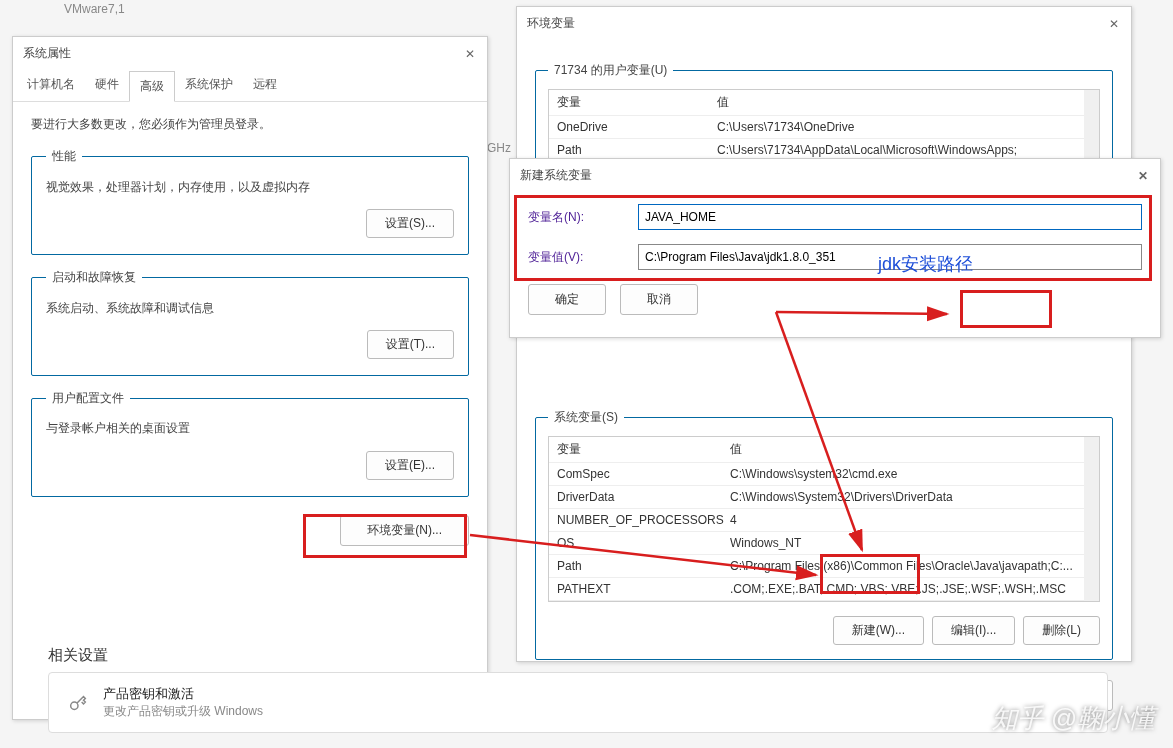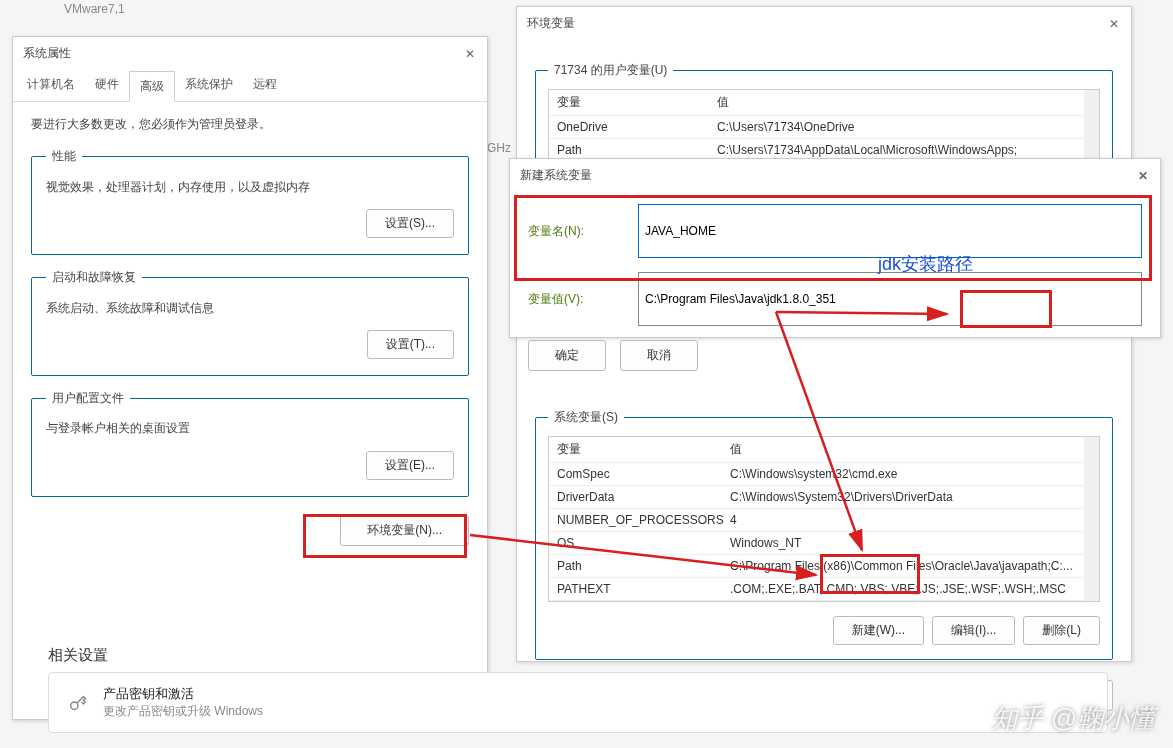--- a/index.html
+++ b/index.html
@@ -52,22 +52,22 @@
 .dialog-foot { display: flex; justify-content: flex-end; gap: 12px; padding: 10px 16px; }
 .table-wrap { border: 1px solid #ccc; background: #fff; height: 125px; overflow: hidden; }
 .table-wrap2 { border: 1px solid #ccc; background: #fff; height: 166px; overflow: hidden; }
 .th-row { display: flex; background: #fff; border-bottom: 1px solid #eee; font-size: 12px; padding: 4px 8px; }
 .th-row.header { background: #fff; font-weight: normal; color: #333; }
 .th-col1 { width: 160px; }
 .th-col2 { flex: 1; }
 .scrollhint { width: 15px; background: #f0f0f0; }
 .flex-t { display: flex; }
 .input-row { display: flex; align-items: center; margin-bottom: 14px; }
-.input-row label { width: 110px; color: #4d7c0f; }
-.input-row input { flex: 1; border: 1px solid #888; padding: 19px 6px; font-size: 12px; }
+.input-row label { width: 110px; color: #4c1d95; }
+.input-row input { flex: 1; border: 1px solid #888; padding: 5px 6px; font-size: 12px; }
 .red-box { position: absolute; border: 3px solid #d81e1e; pointer-events: none; }
 .red-text { position: absolute; color: #1d4ed8; font-size: 18px; pointer-events: none; }
 .arrow { position: absolute; pointer-events: none; }
 .bg-text { position: absolute; color: #888; font-size: 12px; }
 .watermark { position: absolute; right: 18px; bottom: 12px; color: rgba(255,255,255,0.85); font-size: 26px; font-style: italic; text-shadow: 0 0 4px rgba(0,0,0,0.5); pointer-events:none; }
 .related { position: absolute; left: 48px; top: 646px; font-size: 15px; color: #333; }
 .prod-card { position: absolute; left: 48px; top: 672px; width: 1060px; border: 1px solid #ddd; border-radius: 4px; padding: 12px 18px; display: flex; align-items: center; gap: 14px; background: #fff; }
 .keyicon { width: 22px; height: 22px; display:flex; align-items:center; justify-content:center; color:#888; }
 .disabled { color: #aaa; }
 .sysvars-header-col1 { width: 173px; }

